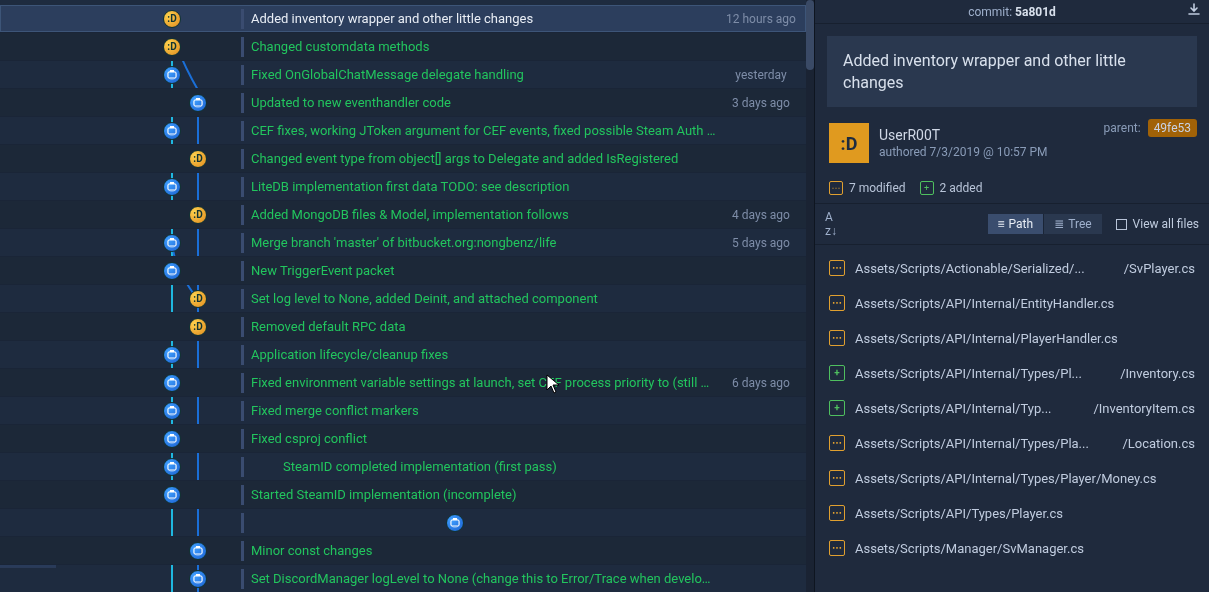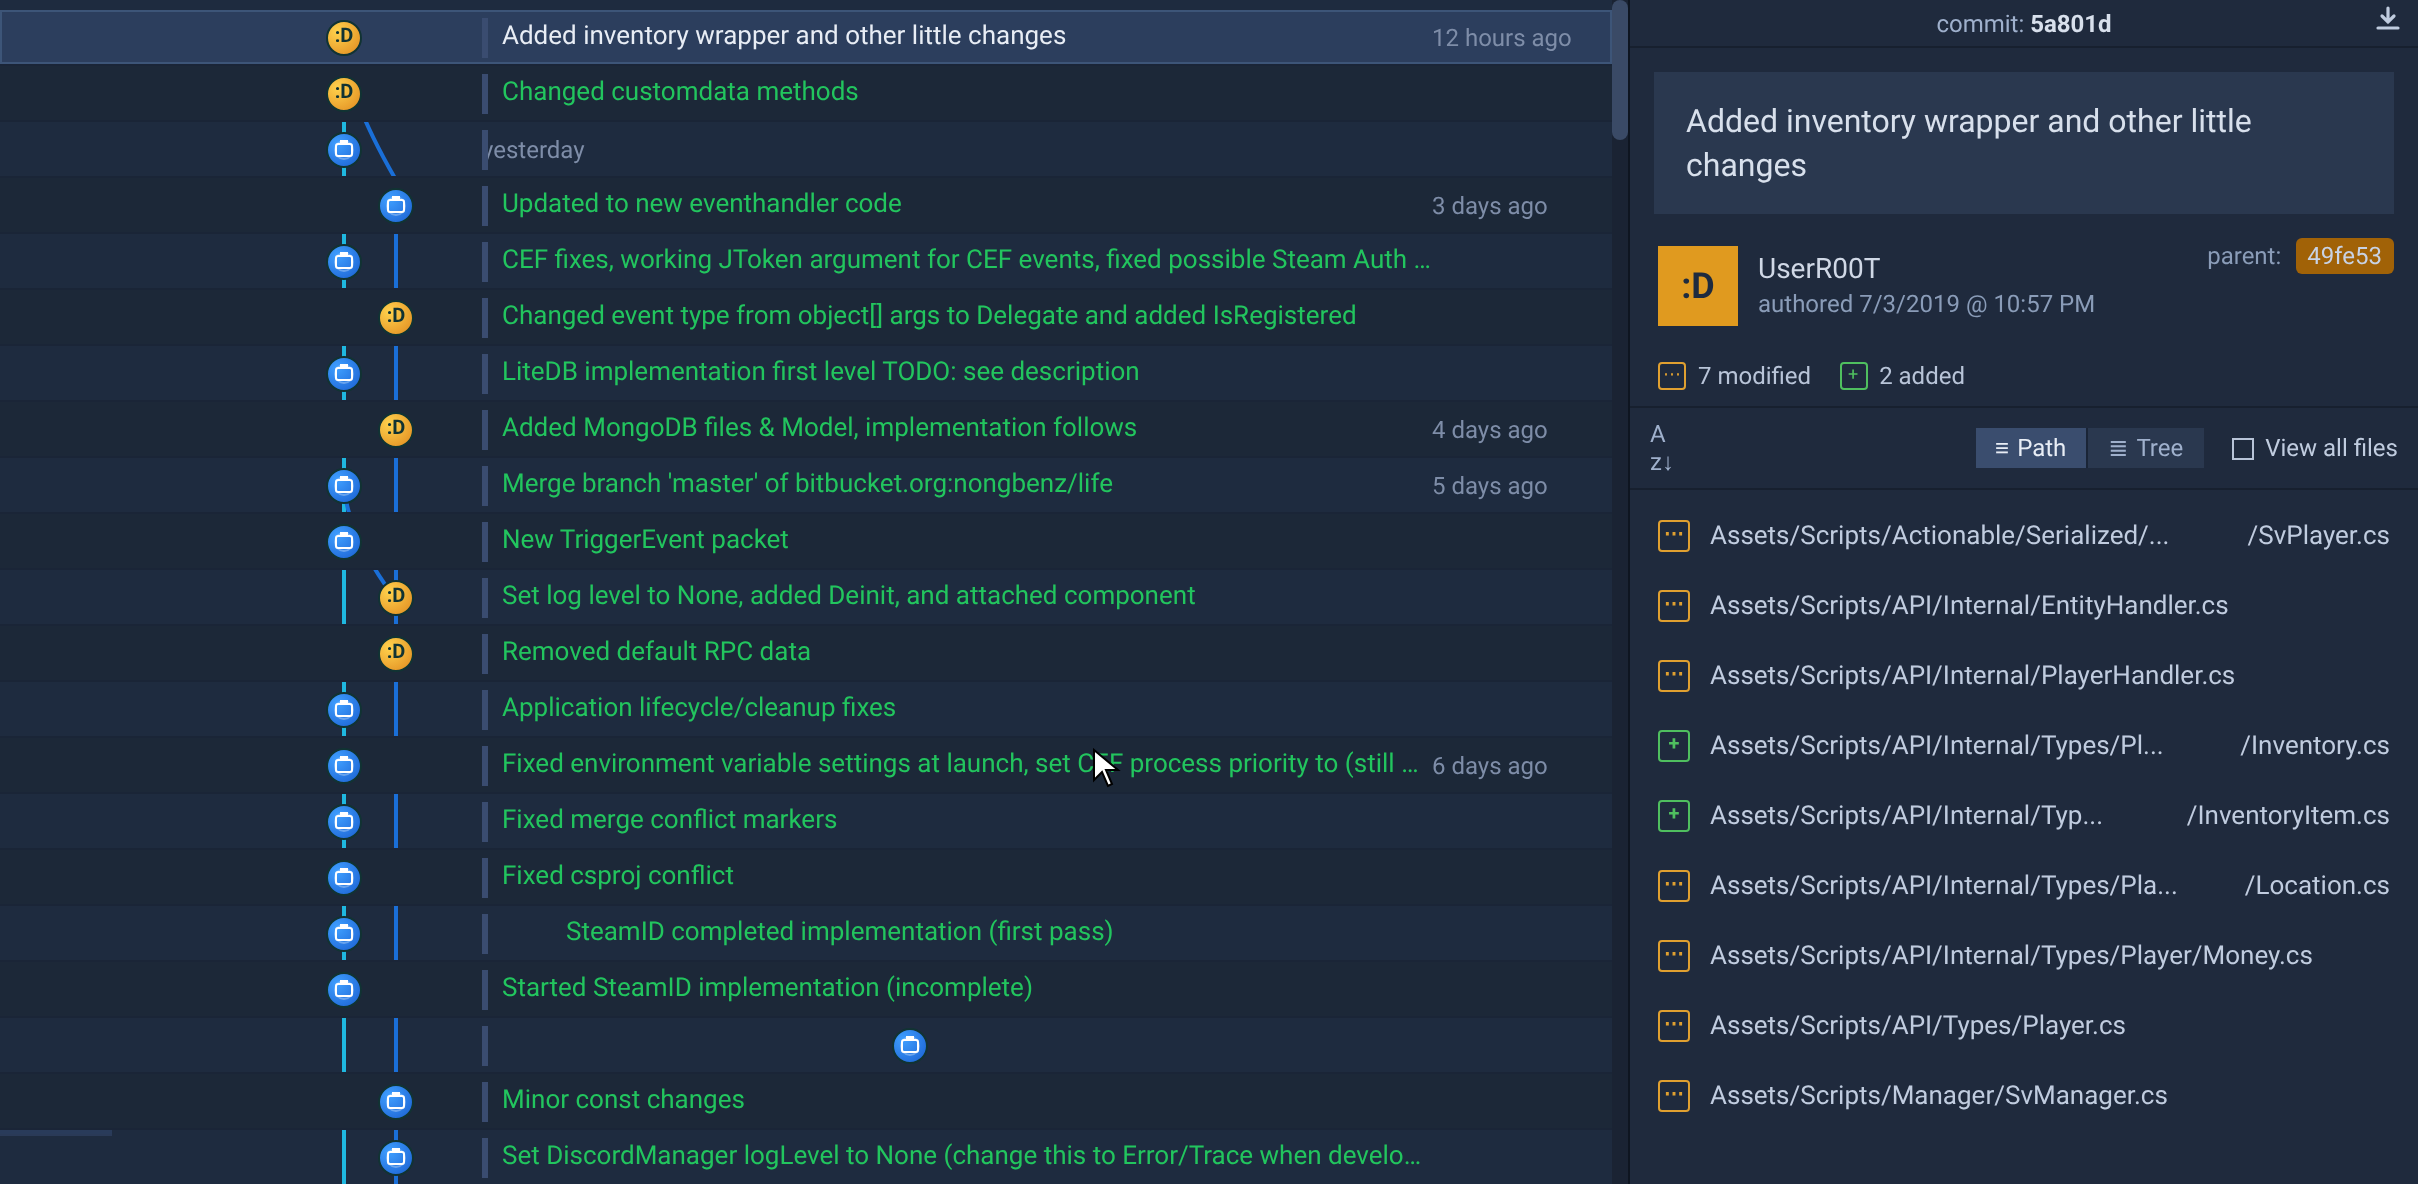--- a/index.html
+++ b/index.html
@@ -31,21 +31,21 @@
     position:absolute; left:0; right:8px; height:28px;
     display:flex; align-items:center;
     border-bottom:1px solid #1a2537;
   }
   .commit-row.selected { background:#2c3e5d; box-shadow: inset 0 0 0 1px #3d5578;}
   .commit-row.alt { background:#1c2838; }
   .graph-col { width:241px; height:28px; position:relative; flex:none;}
   .vbar { position:absolute; left:241px; top:4px; height:20px; width:3px; background:#3a4c70;}
   .msg { flex:1; padding-left:10px; white-space:nowrap; overflow:hidden; text-overflow:ellipsis; color:#22c55e;}
   .commit-row.selected .msg { color:#e8edf5;}
-  .time { width:90px; flex:none; text-align:left; padding-right:0; color:#7e8da8; font-size:12px;}
+  .time { width:90px; flex:none; text-align:center; padding-right:0; color:#7e8da8; font-size:12px;}
   .gdot {
     position:absolute; width:18px; height:18px; border-radius:50%;
     background:radial-gradient(circle at 30% 30%, #ffd24d, #e08a1f);
     display:flex; align-items:center; justify-content:center;
     font-size:9px; font-weight:bold; color:#133;
     border:1px solid #133;
   }
   .gdot.pr { background:radial-gradient(circle at 30% 30%, #3f9fff, #1a5fd0); color:#fff;}
   .gdot.pr::after { content:""; position:absolute; inset:3px; border:1px solid rgba(255,255,255,.3); border-radius:50%;}
   .gdot .em { font-size:10px; }
@@ -130,20 +130,21 @@
       <div class="commit-row" style="top: 61px;">
         <div class="graph-col">
           <div class="gdot pr" style="left: 163px; top: 5px;">
             <svg width="10" height="10" viewBox="0 0 10 10">
               <rect x="1" y="2" width="8" height="6" rx="1" fill="none" stroke="#fff" stroke-width="1"></rect>
               <rect x="3" y="0" width="4" height="2" fill="#fff"></rect>
             </svg>
           </div>
         </div>
         <div class="vbar"></div>
+        <div class="msg">Fixed OnGlobalChatMessage delegate handling</div>
         <div class="time">yesterday</div>
       </div>
       <div class="commit-row alt" style="top: 89px;">
         <div class="graph-col">
           <div class="gdot pr" style="left: 189px; top: 5px;">
             <svg width="10" height="10" viewBox="0 0 10 10">
               <rect x="1" y="2" width="8" height="6" rx="1" fill="none" stroke="#fff" stroke-width="1"></rect>
               <rect x="3" y="0" width="4" height="2" fill="#fff"></rect>
             </svg>
           </div>
@@ -178,21 +179,21 @@
       <div class="commit-row" style="top: 173px;">
         <div class="graph-col">
           <div class="gdot pr" style="left: 163px; top: 5px;">
             <svg width="10" height="10" viewBox="0 0 10 10">
               <rect x="1" y="2" width="8" height="6" rx="1" fill="none" stroke="#fff" stroke-width="1"></rect>
               <rect x="3" y="0" width="4" height="2" fill="#fff"></rect>
             </svg>
           </div>
         </div>
         <div class="vbar"></div>
-        <div class="msg">LiteDB implementation first level TODO: see description</div>
+        <div class="msg">LiteDB implementation first data TODO: see description</div>
         <div class="time"></div>
       </div>
       <div class="commit-row alt" style="top: 201px;">
         <div class="graph-col">
           <div class="gdot gdot-d" style="left: 189px; top: 5px;">
             <span class="em">:D</span>
           </div>
         </div>
         <div class="vbar"></div>
         <div class="msg">Added MongoDB files &amp; Model, implementation follows</div>

